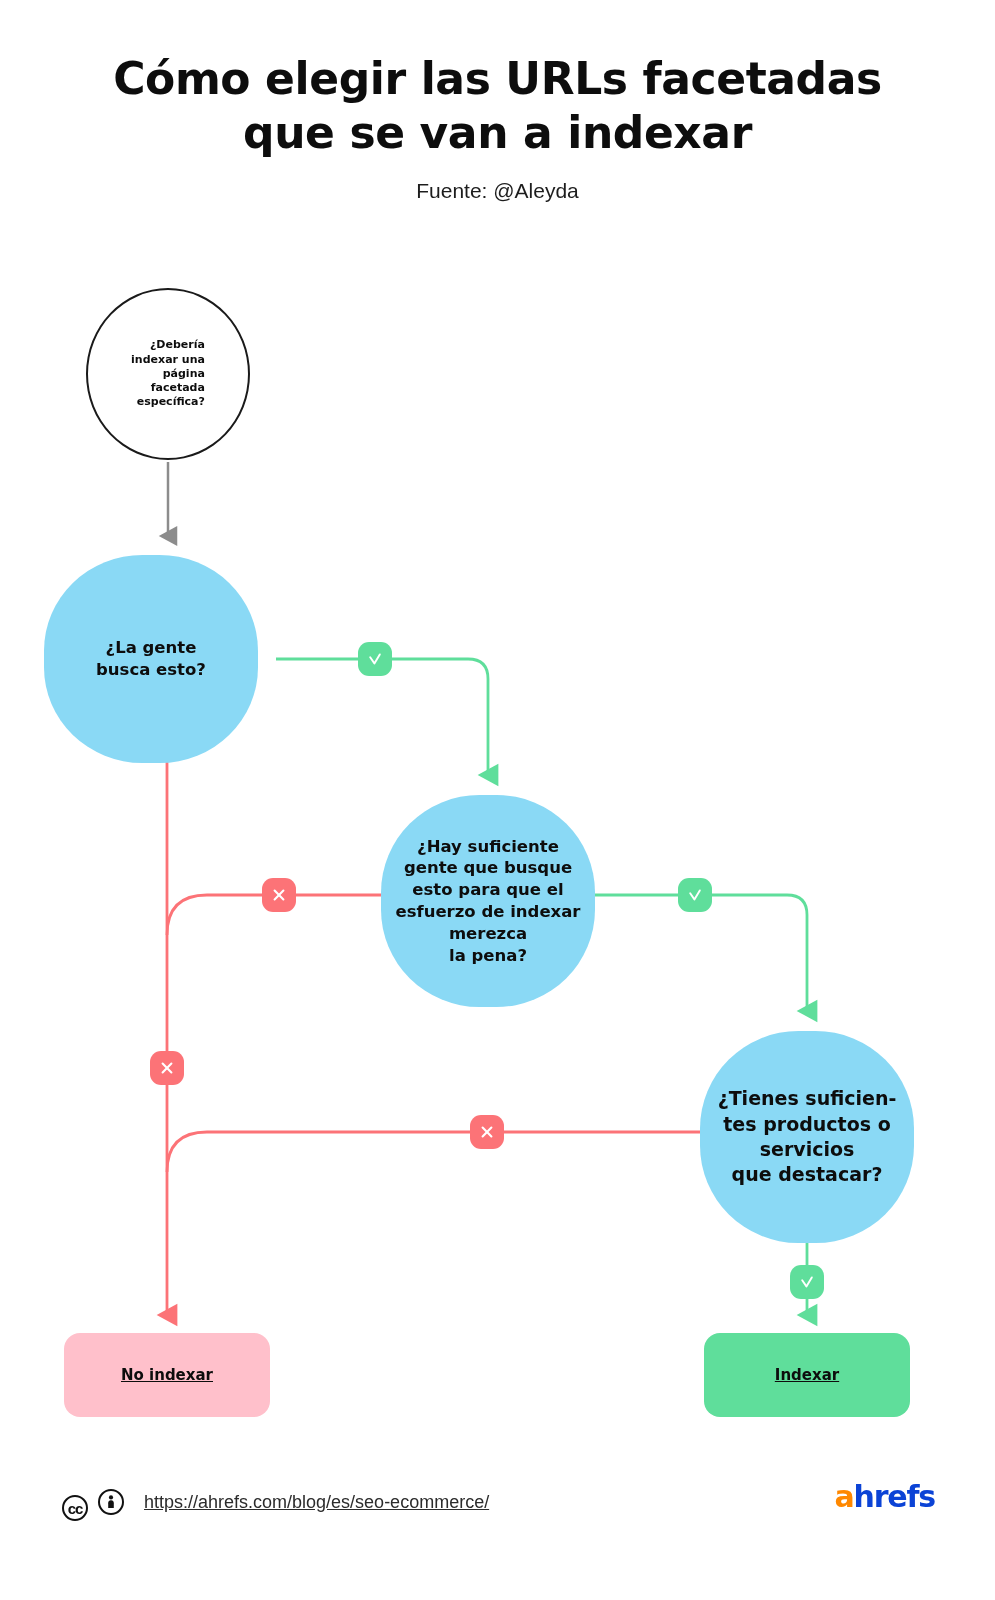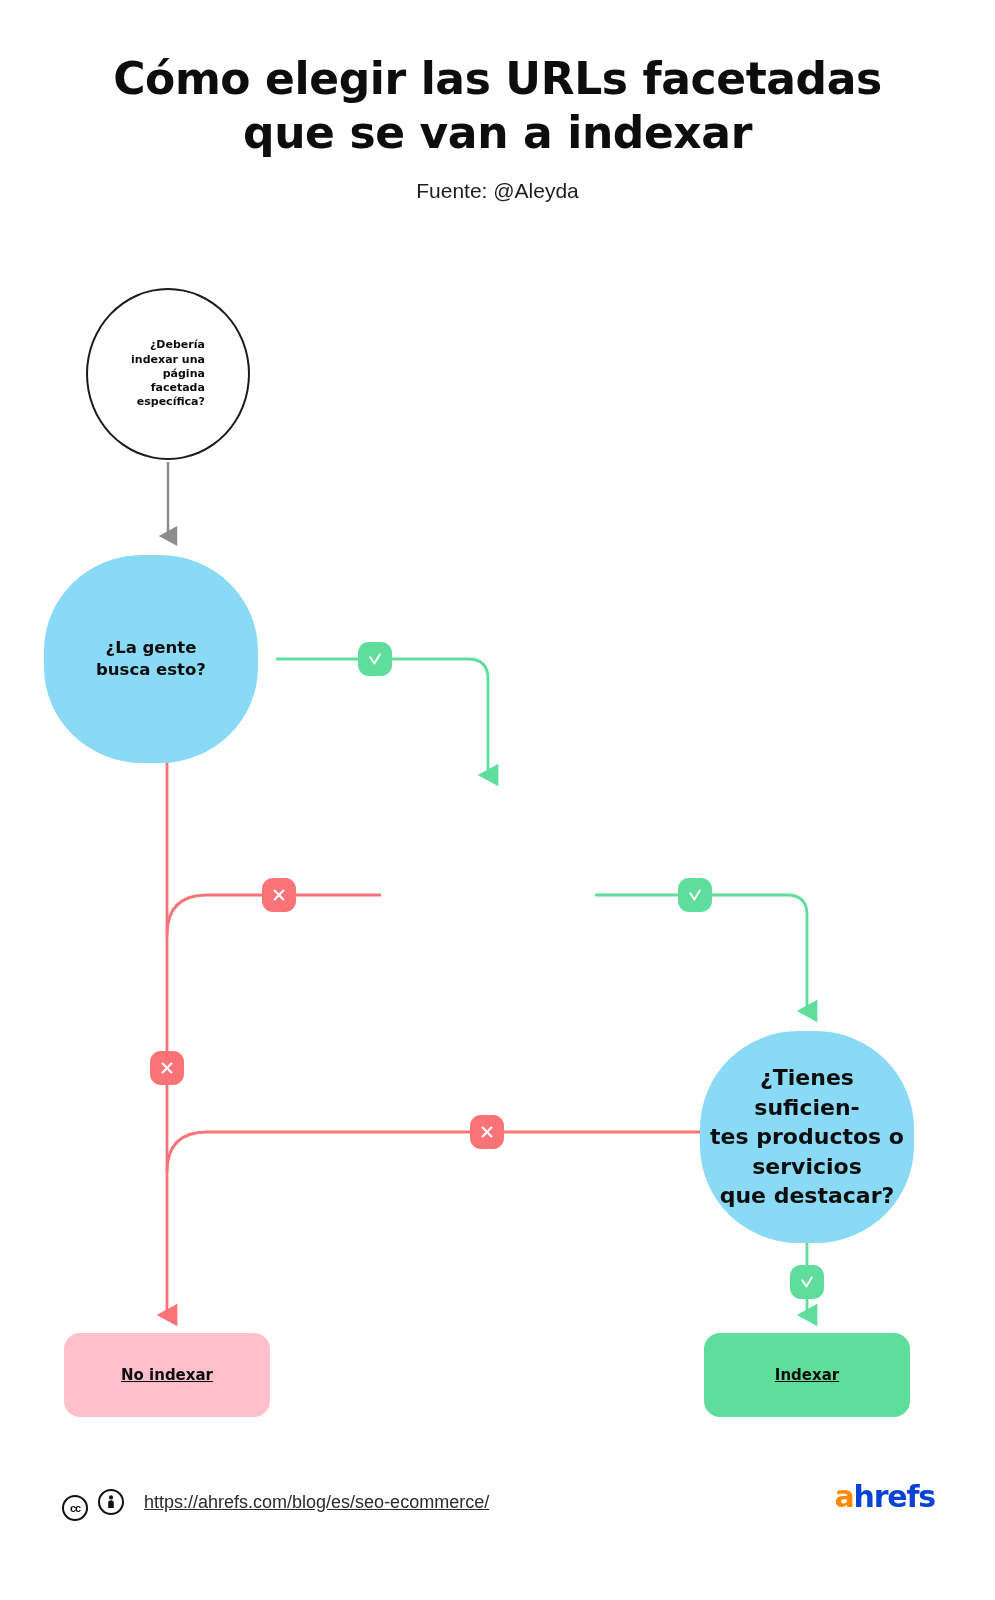--- a/index.html
+++ b/index.html
@@ -97,21 +97,21 @@
     content: "";
   }
 
   .d1 { left: 44px;  top: 555px;  width: 214px; height: 208px; }
   .d1 .node-text { font-size: 16.5px; line-height: 1.34; }
 
   .d2 { left: 381px; top: 795px;  width: 214px; height: 212px; }
   .d2 .node-text { font-size: 16.5px; line-height: 1.32; width: 200px; }
 
   .d3 { left: 700px; top: 1031px; width: 214px; height: 212px; }
-  .d3 .node-text { font-size: 22px; line-height: 1.34; width: 198px; }
+  .d3 .node-text { font-size: 19px; line-height: 1.34; width: 198px; }
 
   .terminal {
     border-radius: 16px;
     height: 84px;
     width: 206px;
   }
   .t-no  { left: 64px;  top: 1333px; background: #FFC0CB; }
   .t-yes { left: 704px; top: 1333px; background: #5FDE9B; }
   .terminal .node-text { font-size: 15px; text-decoration: underline; }
 
@@ -161,21 +161,21 @@
     height: 44px;
   }
   .cc-icon {
     width: 26px;
     height: 26px;
     border: 2px solid #111;
     border-radius: 50%;
     display: flex;
     align-items: center;
     justify-content: center;
-    font-size: 11px;
+    font-size: 15px;
     font-weight: 700;
     font-family: "Liberation Sans", sans-serif;
     color: #111;
     box-sizing: border-box;
     letter-spacing: -1px;
     margin-top: 12px;
   }
   .by-icon {
     width: 26px;
     height: 26px;
@@ -266,20 +266,28 @@
 página
 facetada
 específica?</span>
   </div>
 
   <div class="node decision d1">
     <span class="node-text">¿La gente
 busca esto?</span>
   </div>
 
+  <div class="node decision d2">
+    <span class="node-text">¿Hay suficiente
+gente que busque
+esto para que el
+esfuerzo de indexar
+merezca
+la pena?</span>
+  </div>
 
   <div class="node decision d3">
     <span class="node-text">¿Tienes suficien-
 tes productos o
 servicios
 que destacar?</span>
   </div>
 
   <div class="node terminal t-no">
     <span class="node-text">No indexar</span>

